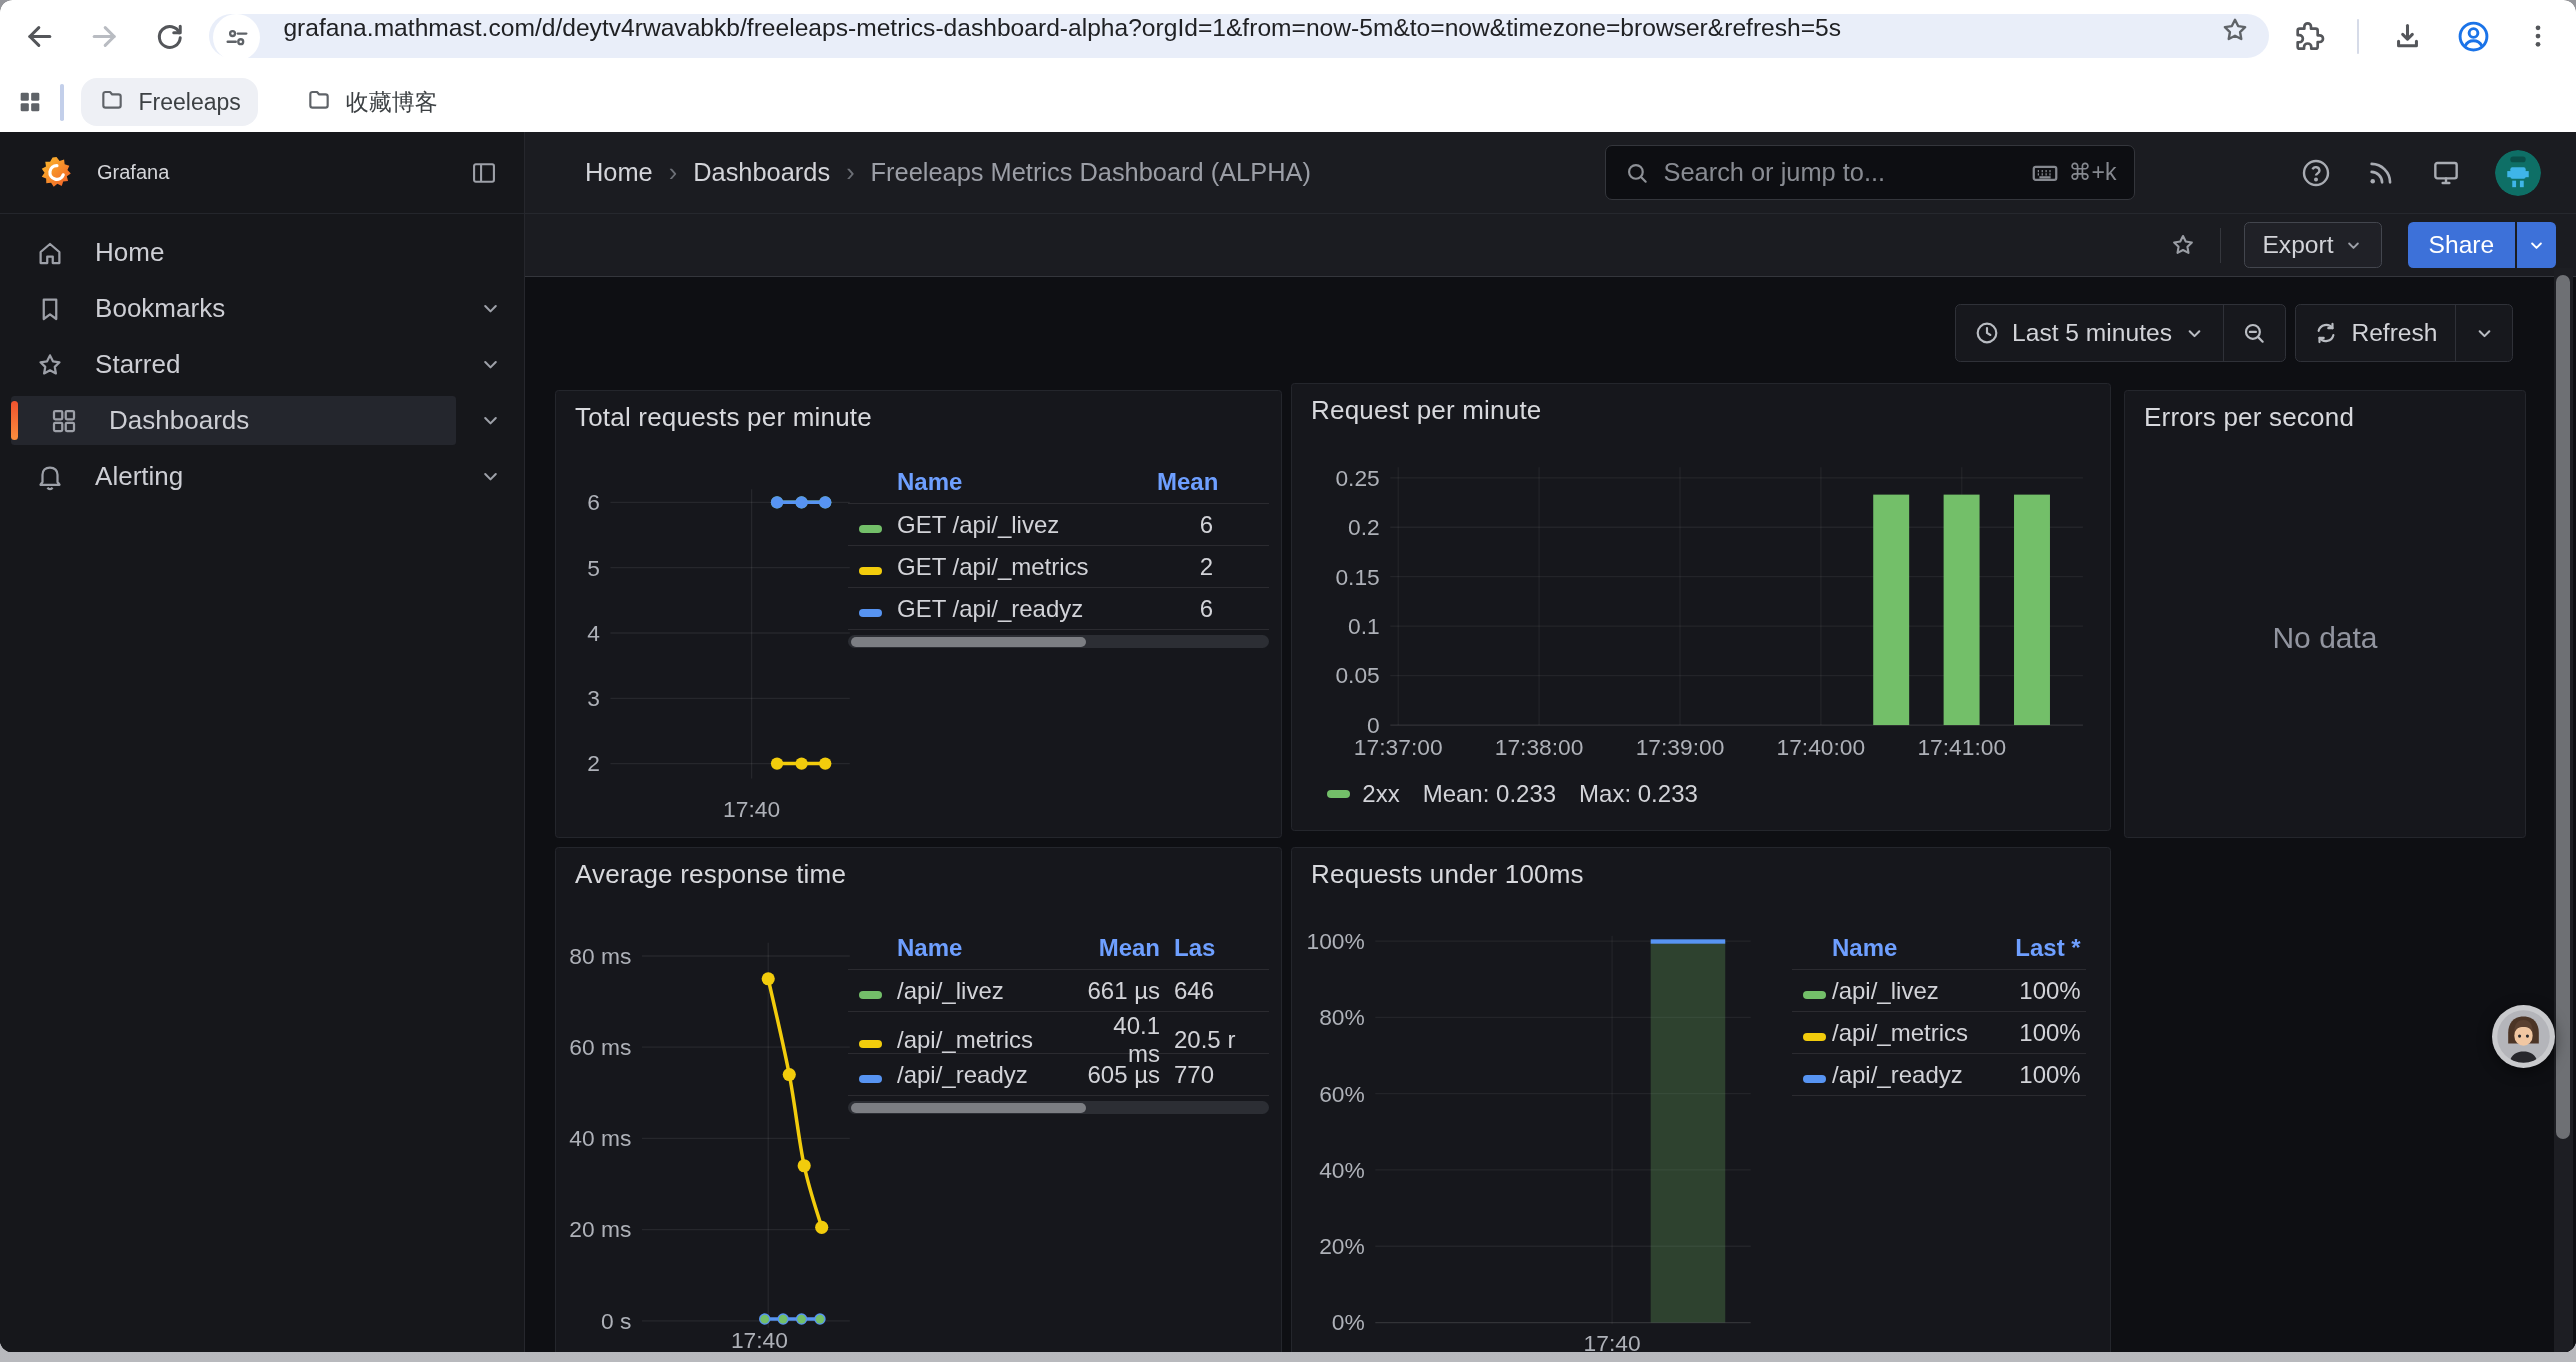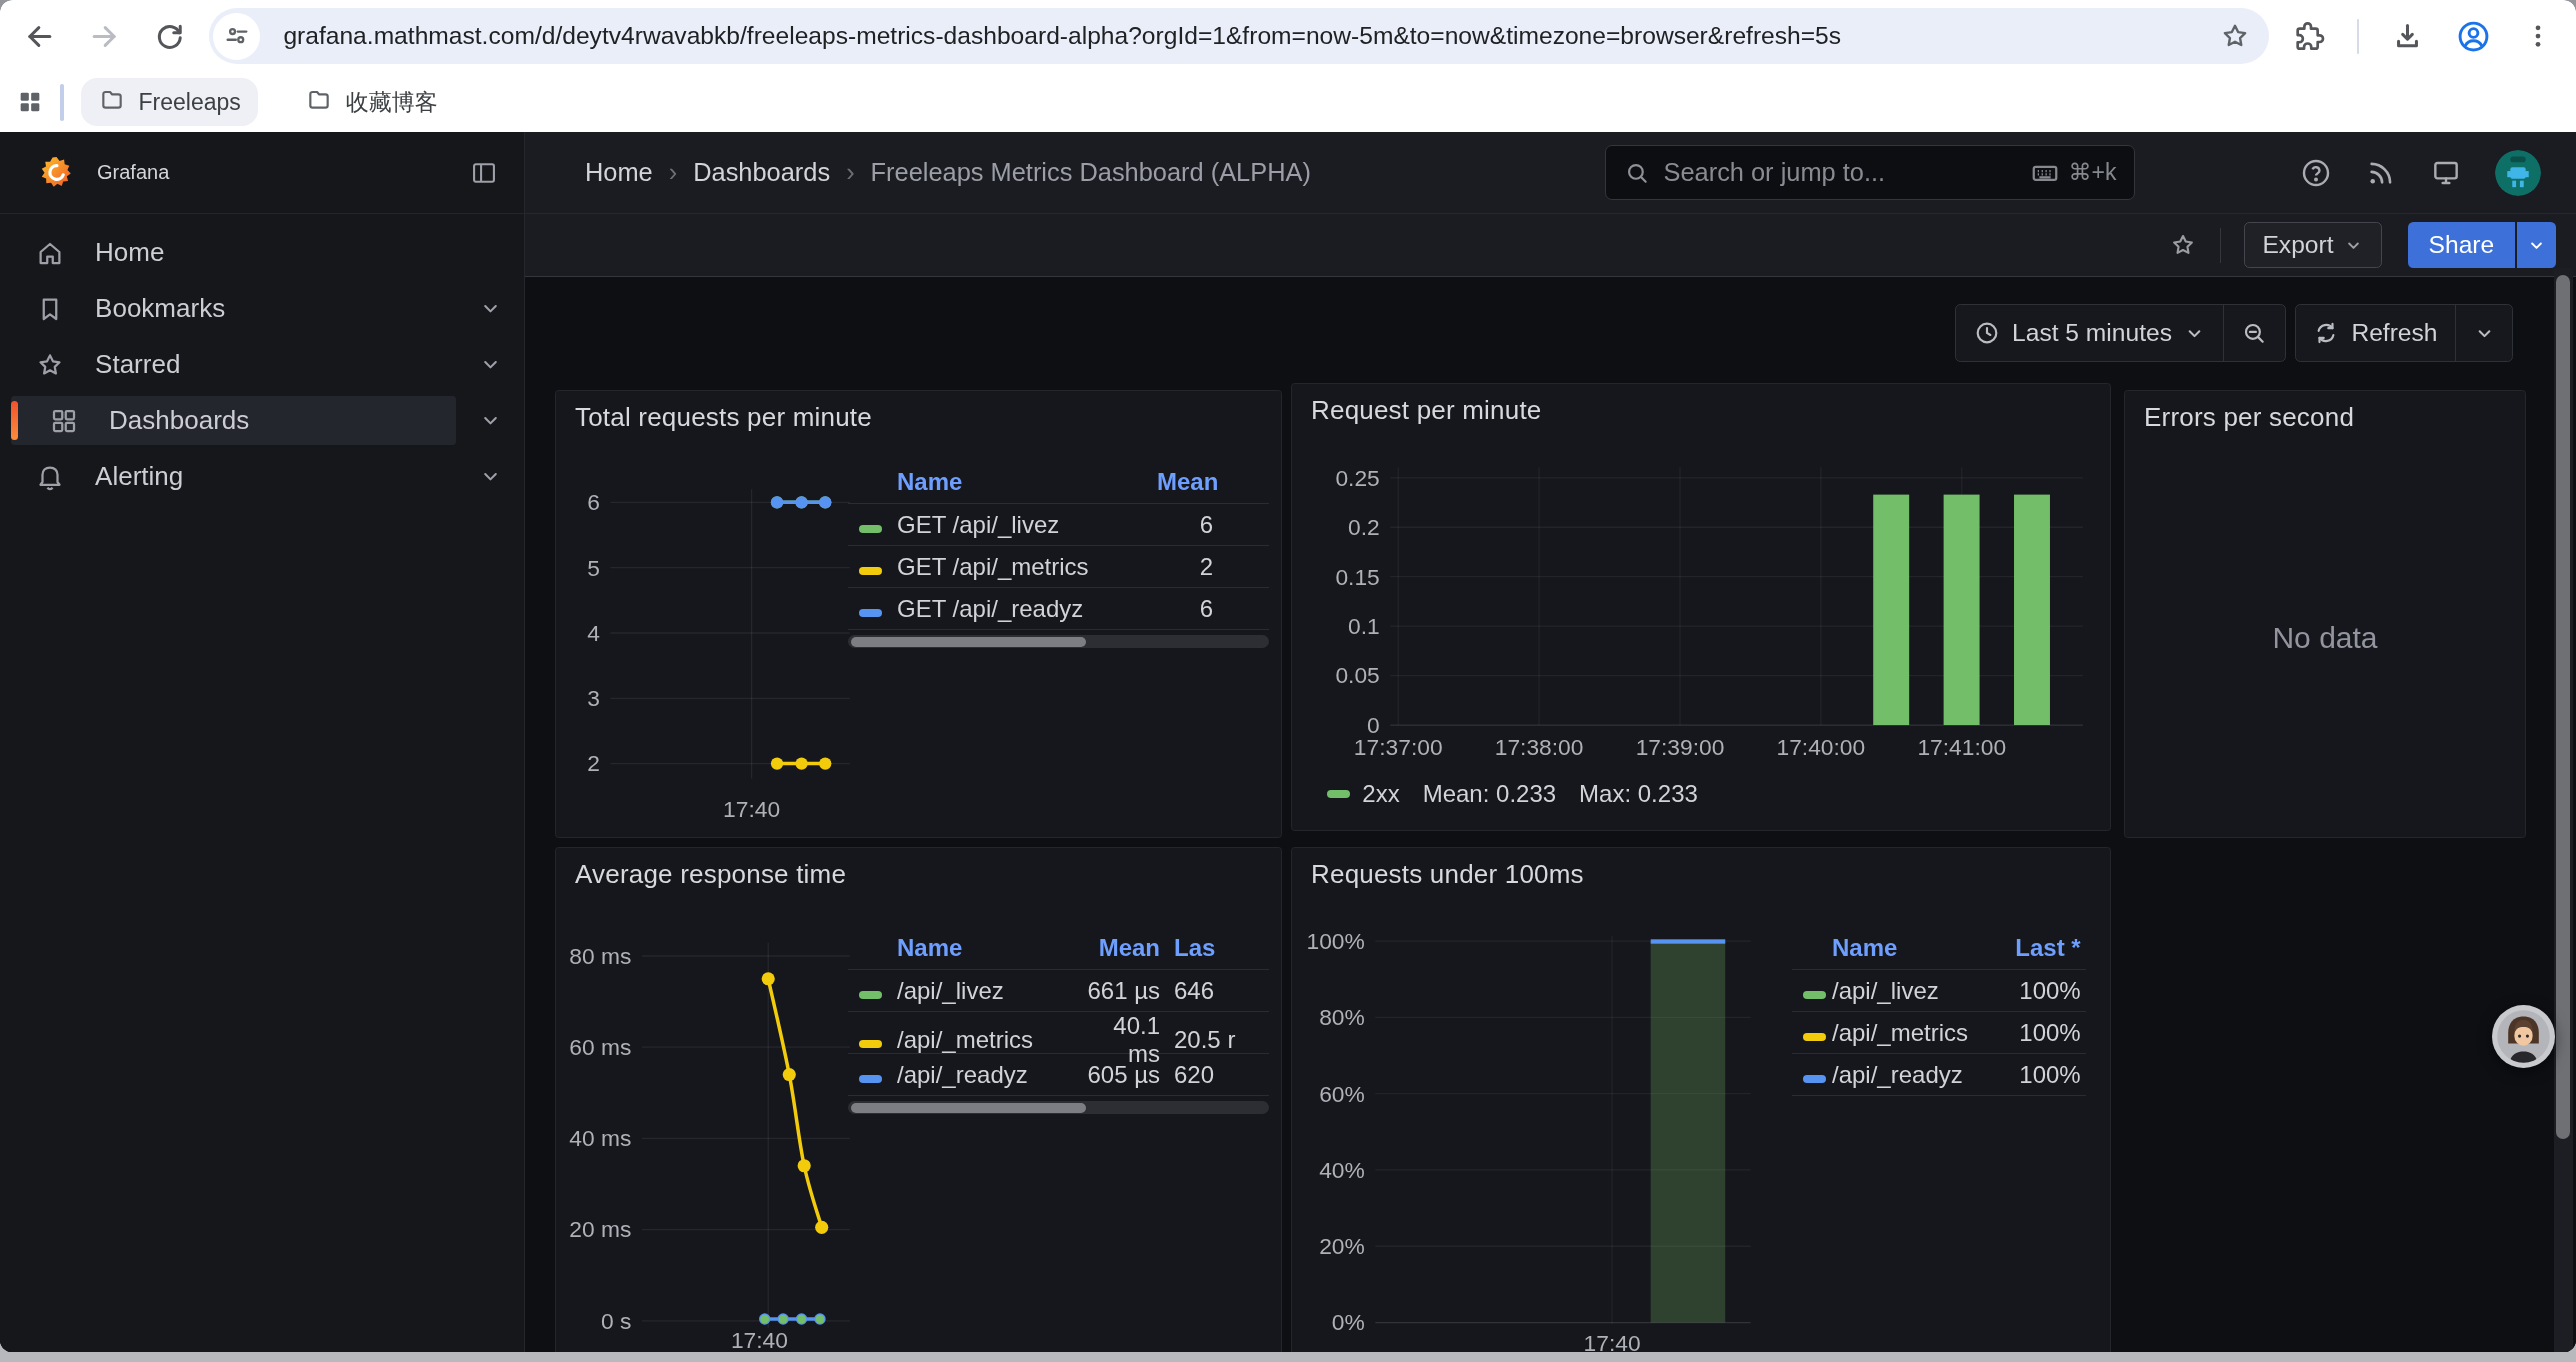--- a/index.html
+++ b/index.html
@@ -7,21 +7,21 @@
        background:linear-gradient(#94959a,#b8b9bd);
        font-family:"Liberation Sans","DejaVu Sans",sans-serif;}
   .window{position:absolute;top:0;left:0;width:2576px;height:1352px;border-radius:12.3px;overflow:hidden;background:#0e0f13;}
 
   
   .toolbar{position:absolute;top:0;left:0;right:0;height:72px;background:#ffffff;display:flex;align-items:center;padding:0 23px;box-sizing:border-box;}
   .tb-ic{width:33px;height:33px;color:#54565a;flex:none;}
   .tb-ic.dis{color:#b9bcc2;}
   .tb-ic svg{width:100%;height:100%;}
   .tb-gap{width:32px;flex:none;}
-  .omnibox{flex:1;height:56px;border-radius:28px;background:#e9eef9;display:flex;align-items:center;margin:0 24.6px 0 23px;min-width:0;}
+  .omnibox{flex:1;height:44px;border-radius:28px;background:#e9eef9;display:flex;align-items:flex-start;margin:0 24.6px 0 23px;min-width:0;}
   .tune-chip{width:47px;height:47px;border-radius:50%;background:#ffffff;margin-left:4.4px;display:flex;align-items:center;justify-content:center;color:#5f6368;flex:none;}
   .tune-chip svg{width:28px;height:28px;}
   .url{margin-left:23px;font-size:24.6px;color:#202124;white-space:nowrap;overflow:hidden;flex:1;}
   .ob-star{width:32px;height:32px;color:#5f6368;margin-right:17.5px;flex:none;}
   .tb-right{display:flex;align-items:center;gap:32px;flex:none;}
   .tb-div{width:1.8px;height:35px;background:#d6dbe8;border-radius:0.9px;}
   .profile-ic{color:#1a73e8;}
 
   .bookmarks{position:absolute;top:72px;left:0;right:0;height:60px;background:#ffffff;display:flex;align-items:center;padding:0 16px;box-sizing:border-box;}
   .bm-apps{width:28px;height:28px;color:#5f6368;flex:none;}
@@ -574,21 +574,21 @@
               <div class="lg-row lgp4">
                 <span><span class="pill" style="background:#F2CC0C"></span></span>
                 <span class="c1">/api/_metrics</span>
                 <span class="c2">40.1 ms</span>
                 <span class="c3">20.5 r</span>
               </div>
               <div class="lg-row lgp4">
                 <span><span class="pill" style="background:#5794F2"></span></span>
                 <span class="c1">/api/_readyz</span>
                 <span class="c2">605 µs</span>
-                <span class="c3">620</span>
+                <span class="c3">770</span>
               </div>
               <div class="lg-scroll">
                 <div class="lg-thumb"></div>
               </div>
             </div>
         </div>
 
         <div class="panel" style="left:766px;top:570px;width:820px;height:515px;">
           <h2>Requests under 100ms</h2>
           <div class="chart" id="chart-p5"><svg width="820" height="515" viewBox="0 0 935 587">

